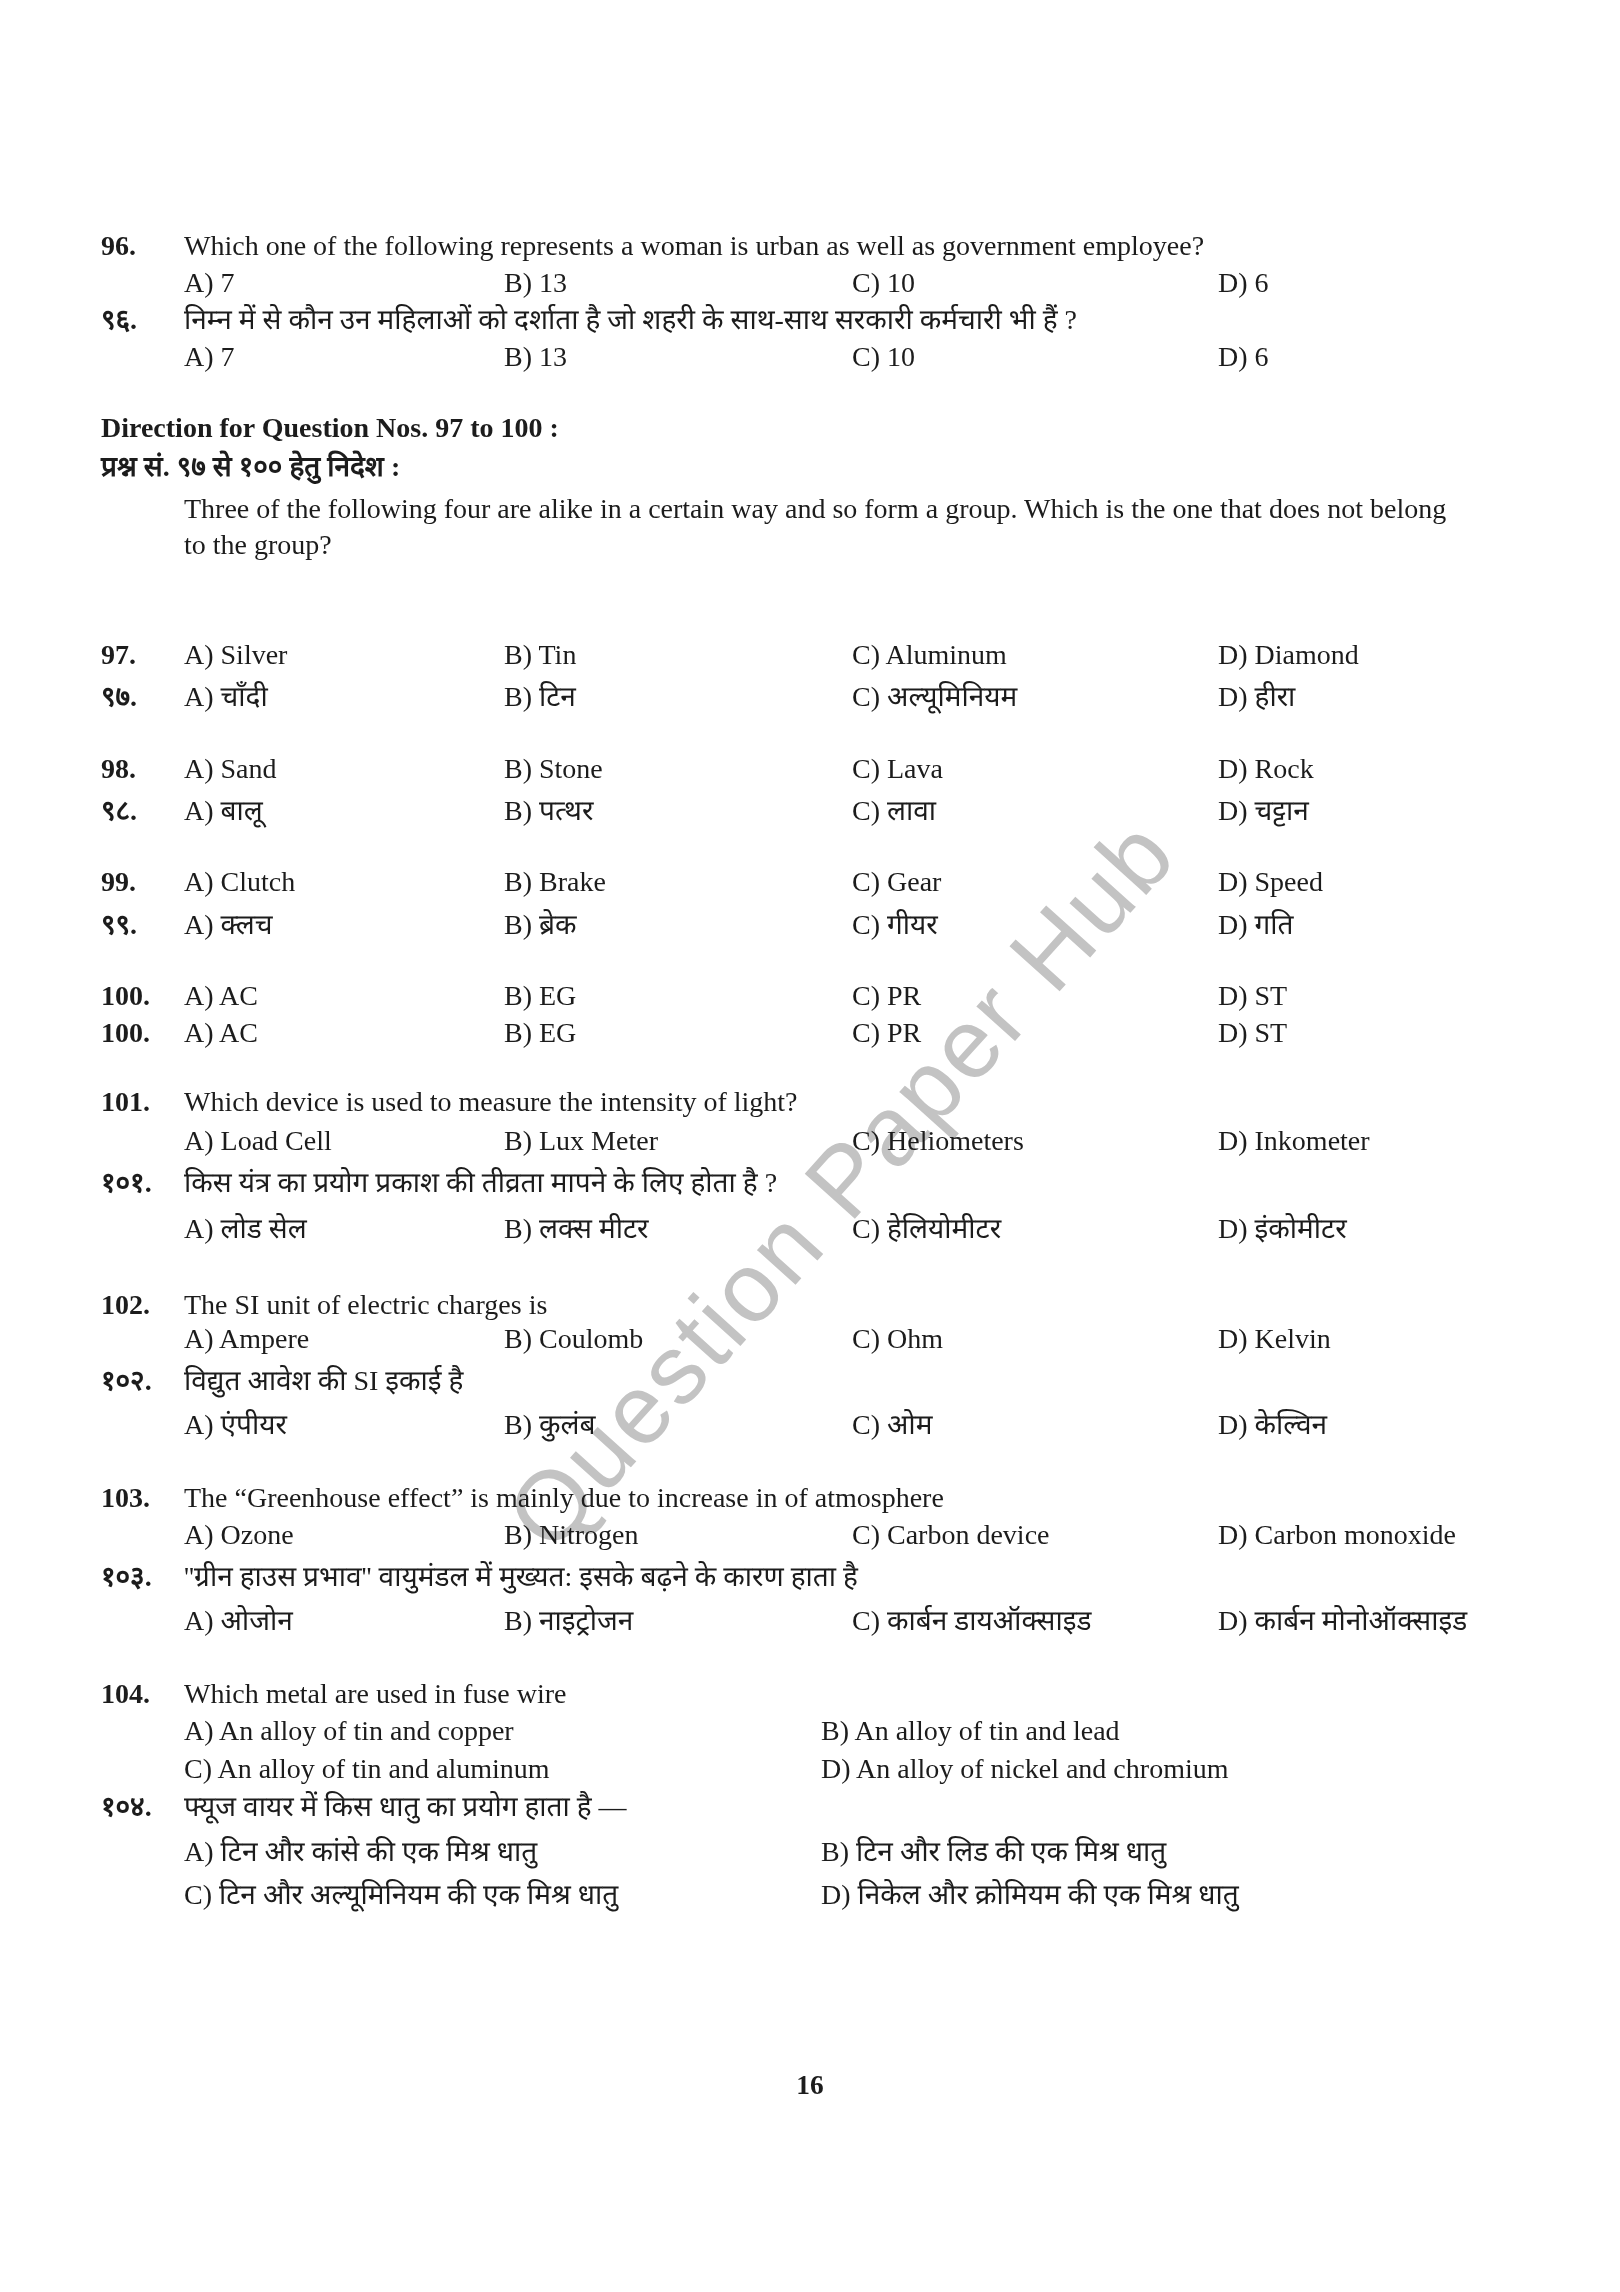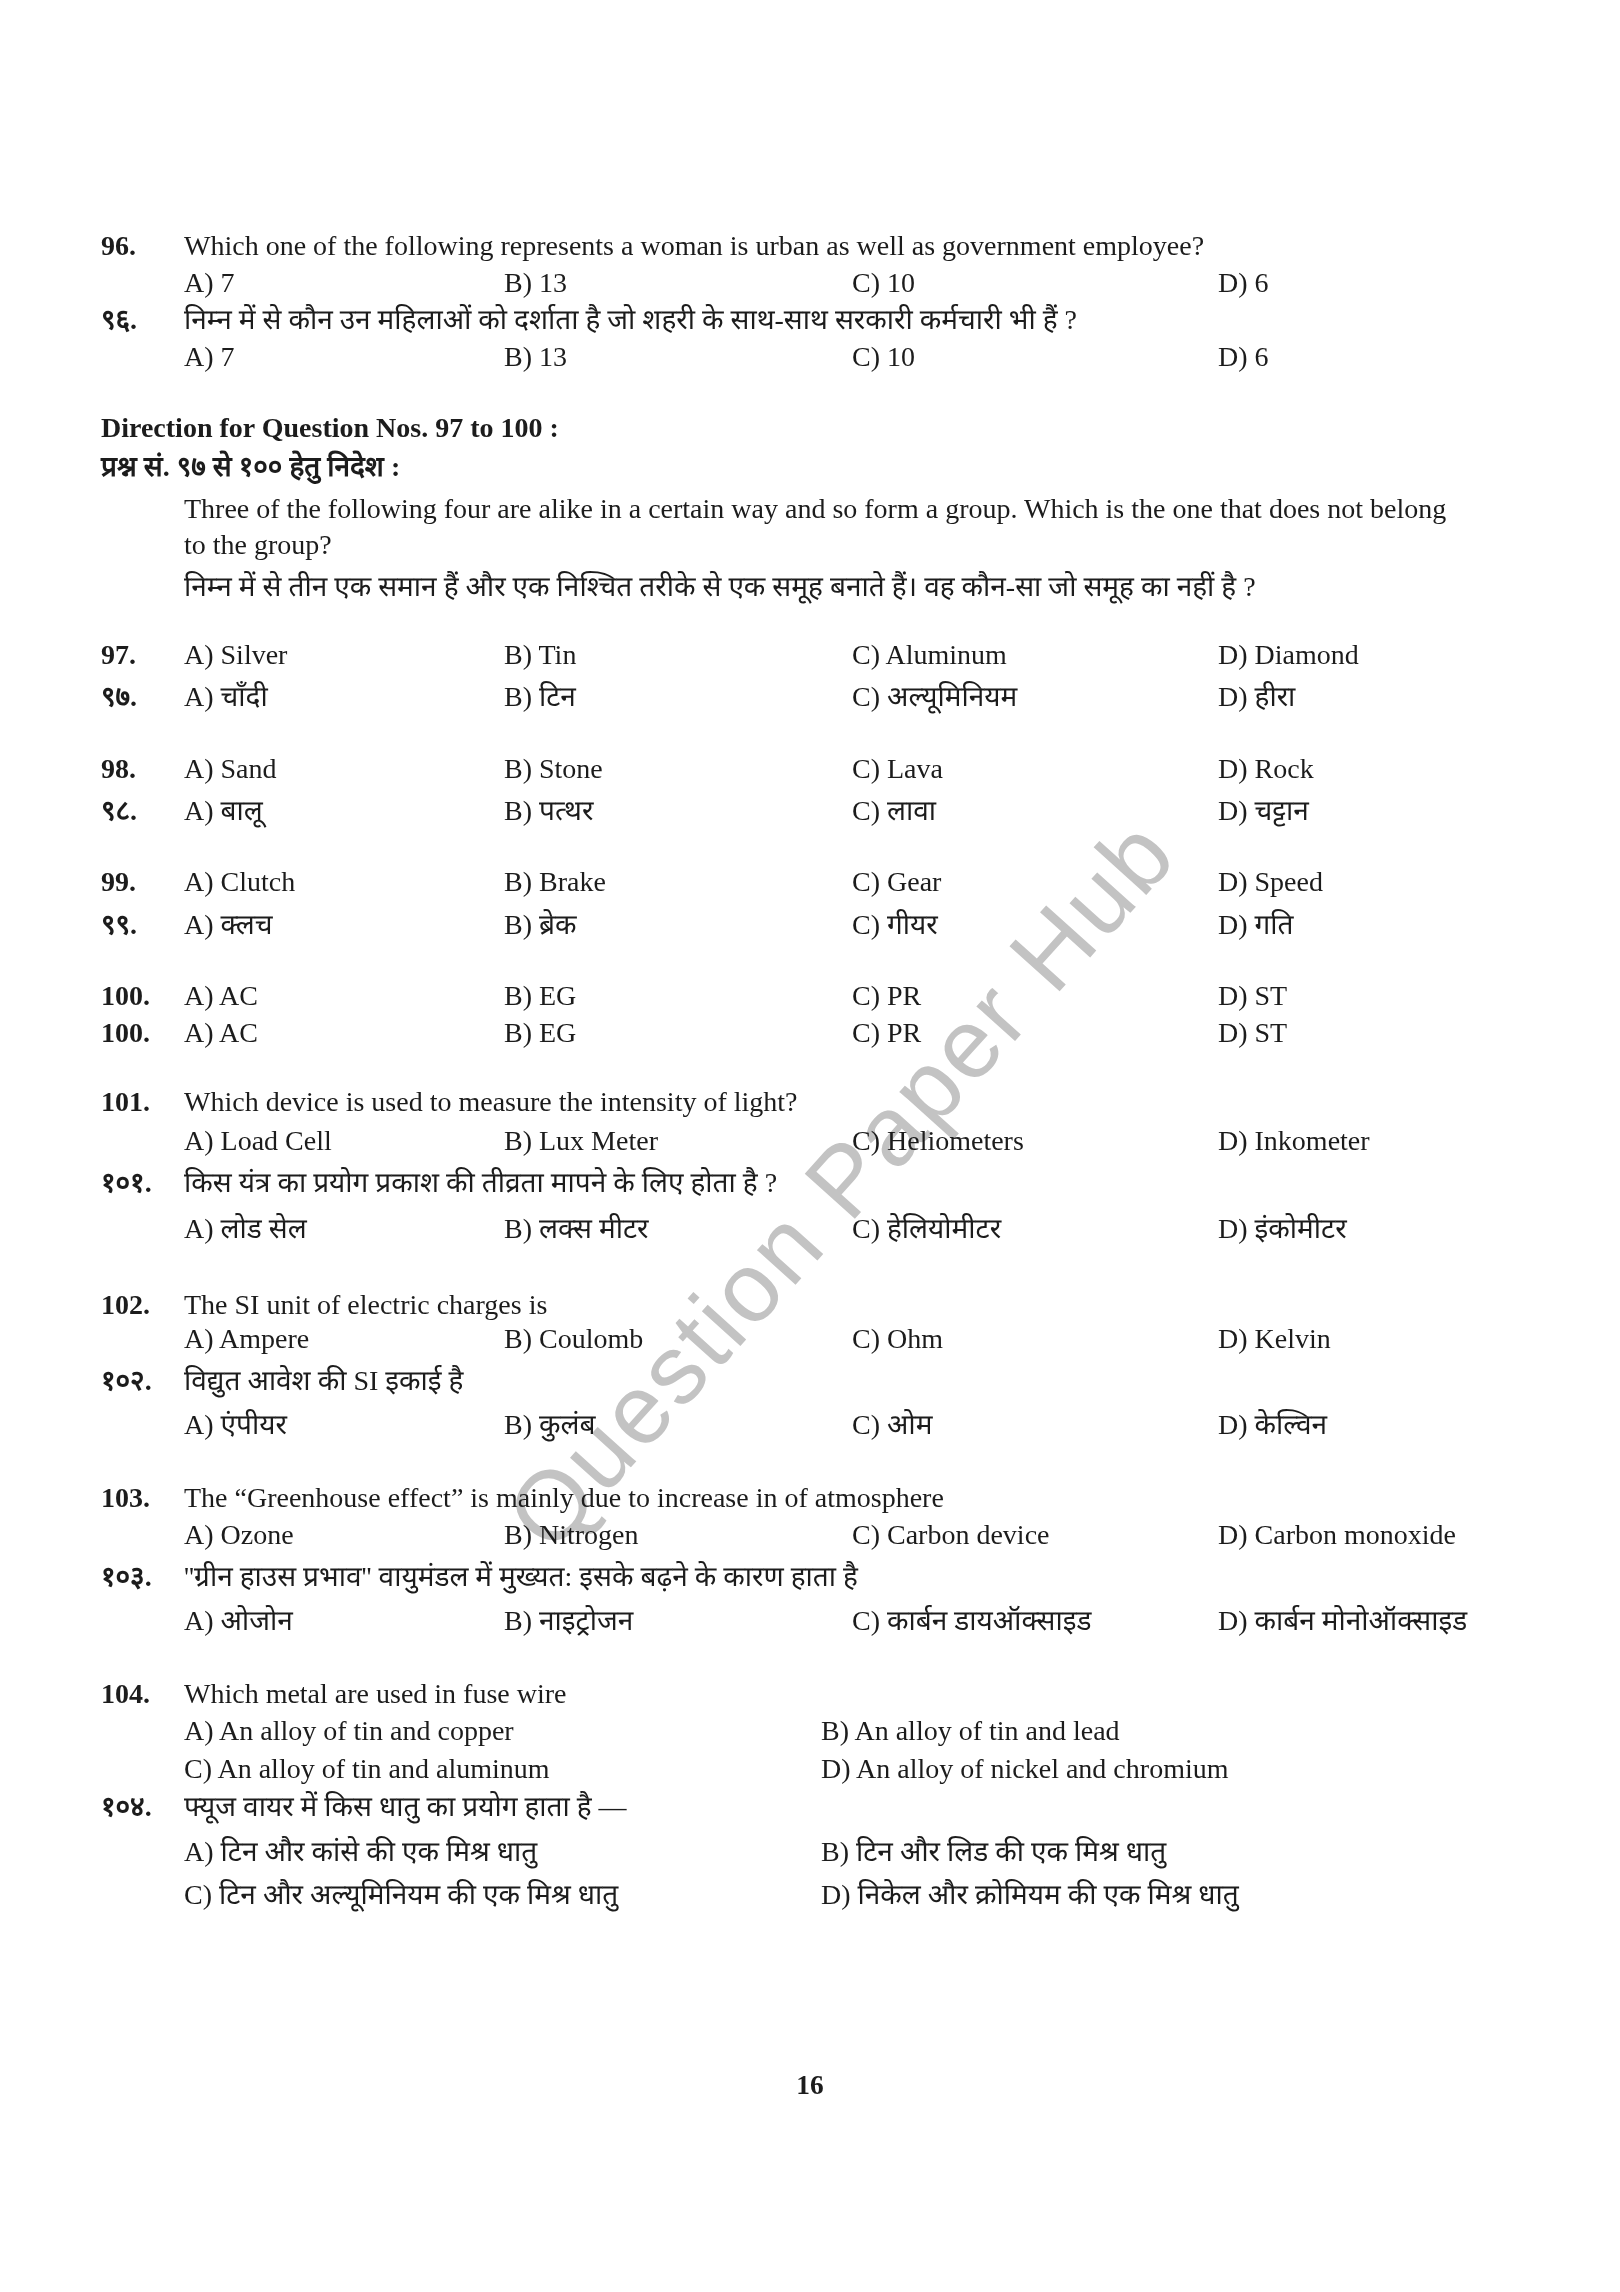--- a/index.html
+++ b/index.html
@@ -67,23 +67,20 @@
   </div>
   <div class="row" style="top:446px">
     <span class="lead">प्रश्न सं. ९७ से १०० हेतु निदेश :</span>
   </div>
   <div class="row" style="top:493px">
     <span class="qtext">Three of the following four are alike in a certain way and so form a group. Which is the one that does not belong</span>
   </div>
   <div class="row" style="top:529px">
     <span class="qtext">to the group?</span>
   </div>
-  <div class="row" style="top:566px">
-    <span class="qtext">निम्न में से तीन एक समान हैं और एक निश्चित तरीके से एक समूह बनाते हैं।  वह कौन-सा जो समूह का नहीं है ?</span>
-  </div>
 
   <div class="row" style="top:639px">
     <span class="num">97.</span>
     <span class="colA">A) Silver</span>
     <span class="colB">B) Tin</span>
     <span class="colC">C) Aluminum</span>
     <span class="colD">D) Diamond</span>
   </div>
   <div class="row" style="top:676px">
     <span class="num">९७.</span>

